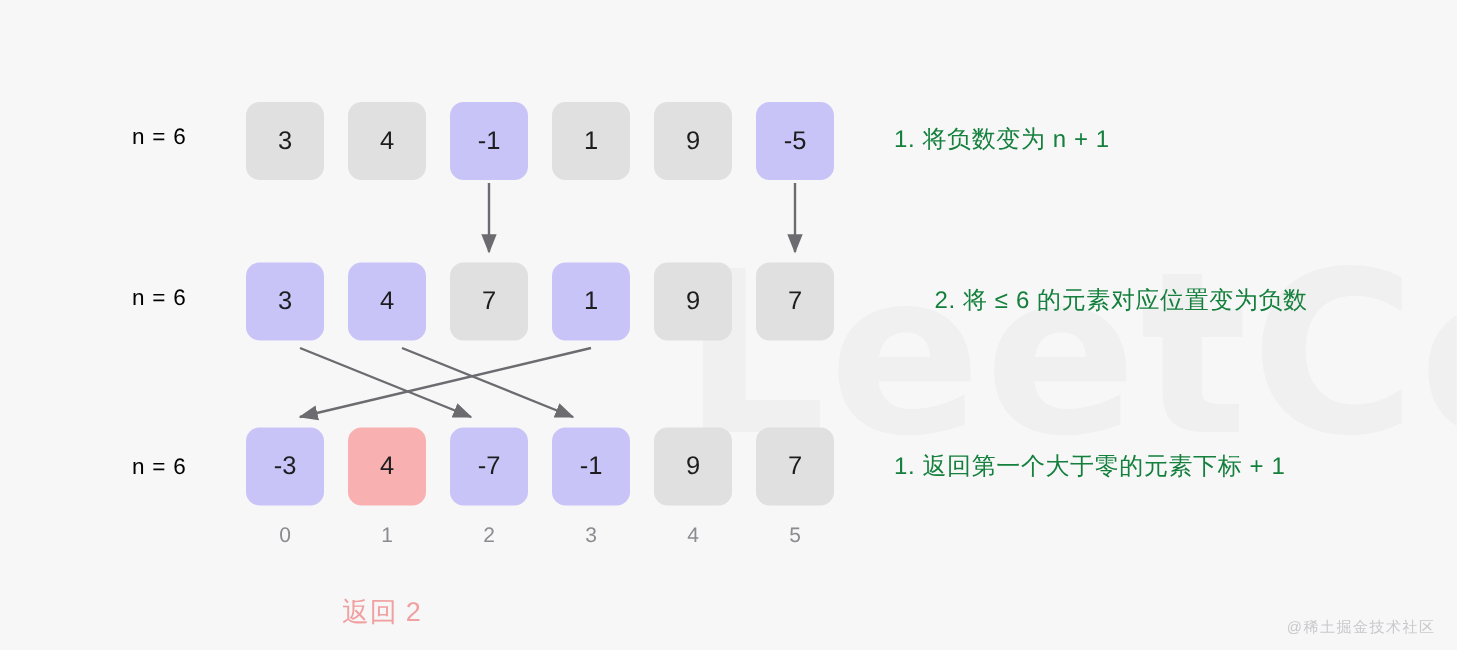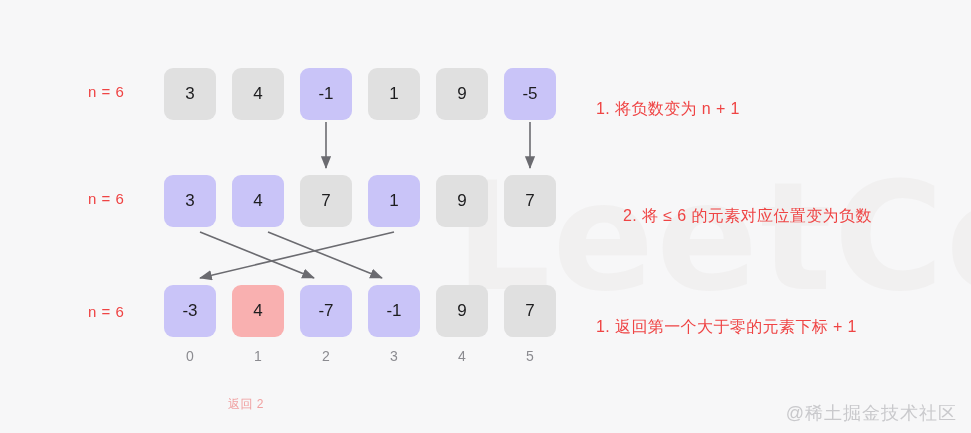--- a/index.html
+++ b/index.html
@@ -28,21 +28,21 @@
     font-weight: 700;
     color: #f1f0f0;
     letter-spacing: 2px;
     user-select: none;
     white-space: nowrap;
     font-family: "DejaVu Sans", sans-serif;
   }
   .row-label {
     position: absolute;
     font-size: 15px;
-    color: #ef4444;
+    color: #000000;
     white-space: nowrap;
     letter-spacing: .5px;
   }
   .cell {
     position: absolute;
     width: 52px;
     height: 52px;
     border-radius: 9px;
     display: flex;
     align-items: center;
@@ -58,37 +58,36 @@
   .index-label {
     position: absolute;
     width: 52px;
     text-align: center;
     font-size: 14px;
     color: #8b8b90;
   }
   .annotation {
     position: absolute;
     font-size: 16px;
-    color: #ef4444;
+    color: #15803d;
     white-space: nowrap;
     letter-spacing: .4px;
-    margin-top: 16px;
   }
   .return-note {
     position: absolute;
-    font-size: 12px;
+    font-size: 18px;
     color: #f0a0a0;
     white-space: nowrap;
     letter-spacing: .5px;
   }
   .corner-watermark {
     position: absolute;
     right: 14px;
     bottom: 8px;
-    font-size: 18px;
+    font-size: 10px;
     color: #c9c9cc;
     white-space: nowrap;
     letter-spacing: 1px;
   }
   svg.arrows {
     position: absolute;
     left: 0;
     top: 0;
     width: 971px;
     height: 433px;

